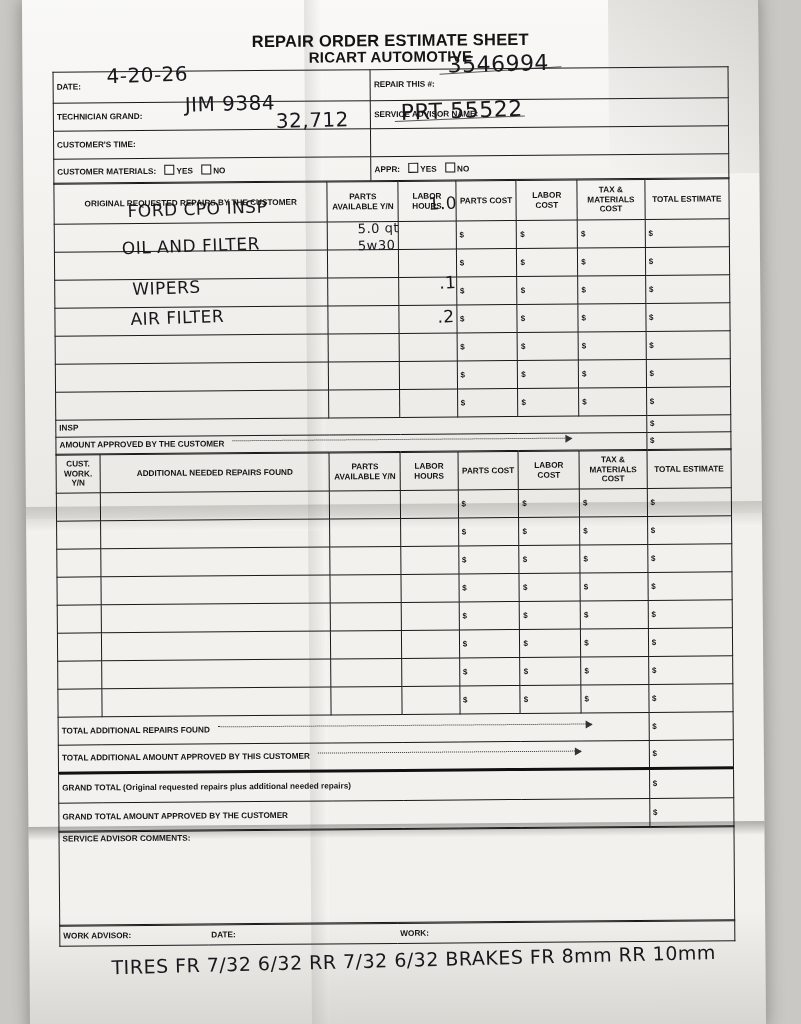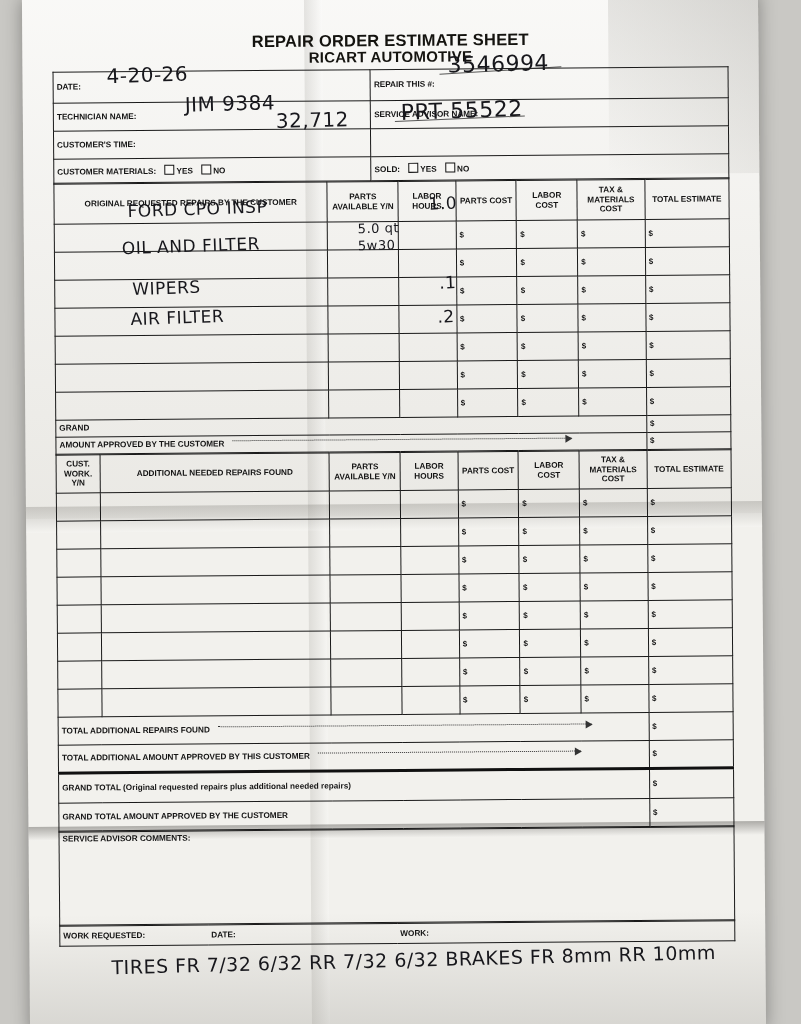--- a/index.html
+++ b/index.html
@@ -175,40 +175,40 @@
             <tr>
           <td style="height:26px;">
             <span class="lbl">DATE:</span>
           </td>
           <td style="height:26px;">
             <span class="lbl">REPAIR THIS #:</span>
           </td>
         </tr>
         <tr>
           <td style="height:23px;">
-            <span class="lbl">TECHNICIAN NAME:</span>
+            <span class="lbl">TECHNICIAN GRAND:</span>
           </td>
           <td style="height:23px;">
             <span class="lbl">SERVICE ADVISOR NAME:</span>
           </td>
         </tr>
         <tr>
           <td style="height:23px;">
             <span class="lbl">CUSTOMER'S TIME:</span>
           </td>
           <td style="height:23px;"></td>
         </tr>
         <tr>
           <td style="height:19px;">
             <span class="lbl">CUSTOMER MATERIALS:</span>
             <span class="chk"></span><span class="lbl">YES</span>
             <span class="chk"></span><span class="lbl">NO</span>
           </td>
           <td style="height:19px;">
-            <span class="lbl">SOLD:</span>
+            <span class="lbl">APPR:</span>
             <span class="chk"></span><span class="lbl">YES</span>
             <span class="chk"></span><span class="lbl">NO</span>
           </td>
         </tr>
       </tbody>
         </table>
 
       <table>
         <colgroup>
           <col style="width:40.5%">
@@ -287,21 +287,21 @@
           <td></td>
           <td></td>
           <td></td>
           <td class="dollar">$</td>
           <td class="dollar">$</td>
           <td class="dollar">$</td>
           <td class="dollar">$</td>
         </tr>
         <tr style="height:17px;">
           <td colspan="6">
-            <span>GRAND</span>
+            <span>INSP</span>
           </td>
           <td class="dollar">$</td>
         </tr>
         <tr style="height:17px;">
           <td colspan="6">
             <span>AMOUNT APPROVED BY THE CUSTOMER</span>
             <span class="arrowline"></span>
           </td>
           <td class="dollar">$</td>
         </tr>
@@ -451,21 +451,21 @@
 
       <table>
         <colgroup>
           <col style="width:22%">
           <col style="width:28%">
           <col style="width:50%">
         </colgroup>
         <tbody>
             <tr style="height:20px;">
           <td style="border-right:none;">
-            <span>WORK REQUESTED:</span>
+            <span>WORK ADVISOR:</span>
           </td>
           <td style="border-left:none;border-right:none;">
             <span>DATE:</span>
           </td>
           <td style="border-left:none;">
             <span>WORK:</span>
           </td>
         </tr>
       </tbody>
         </table>

